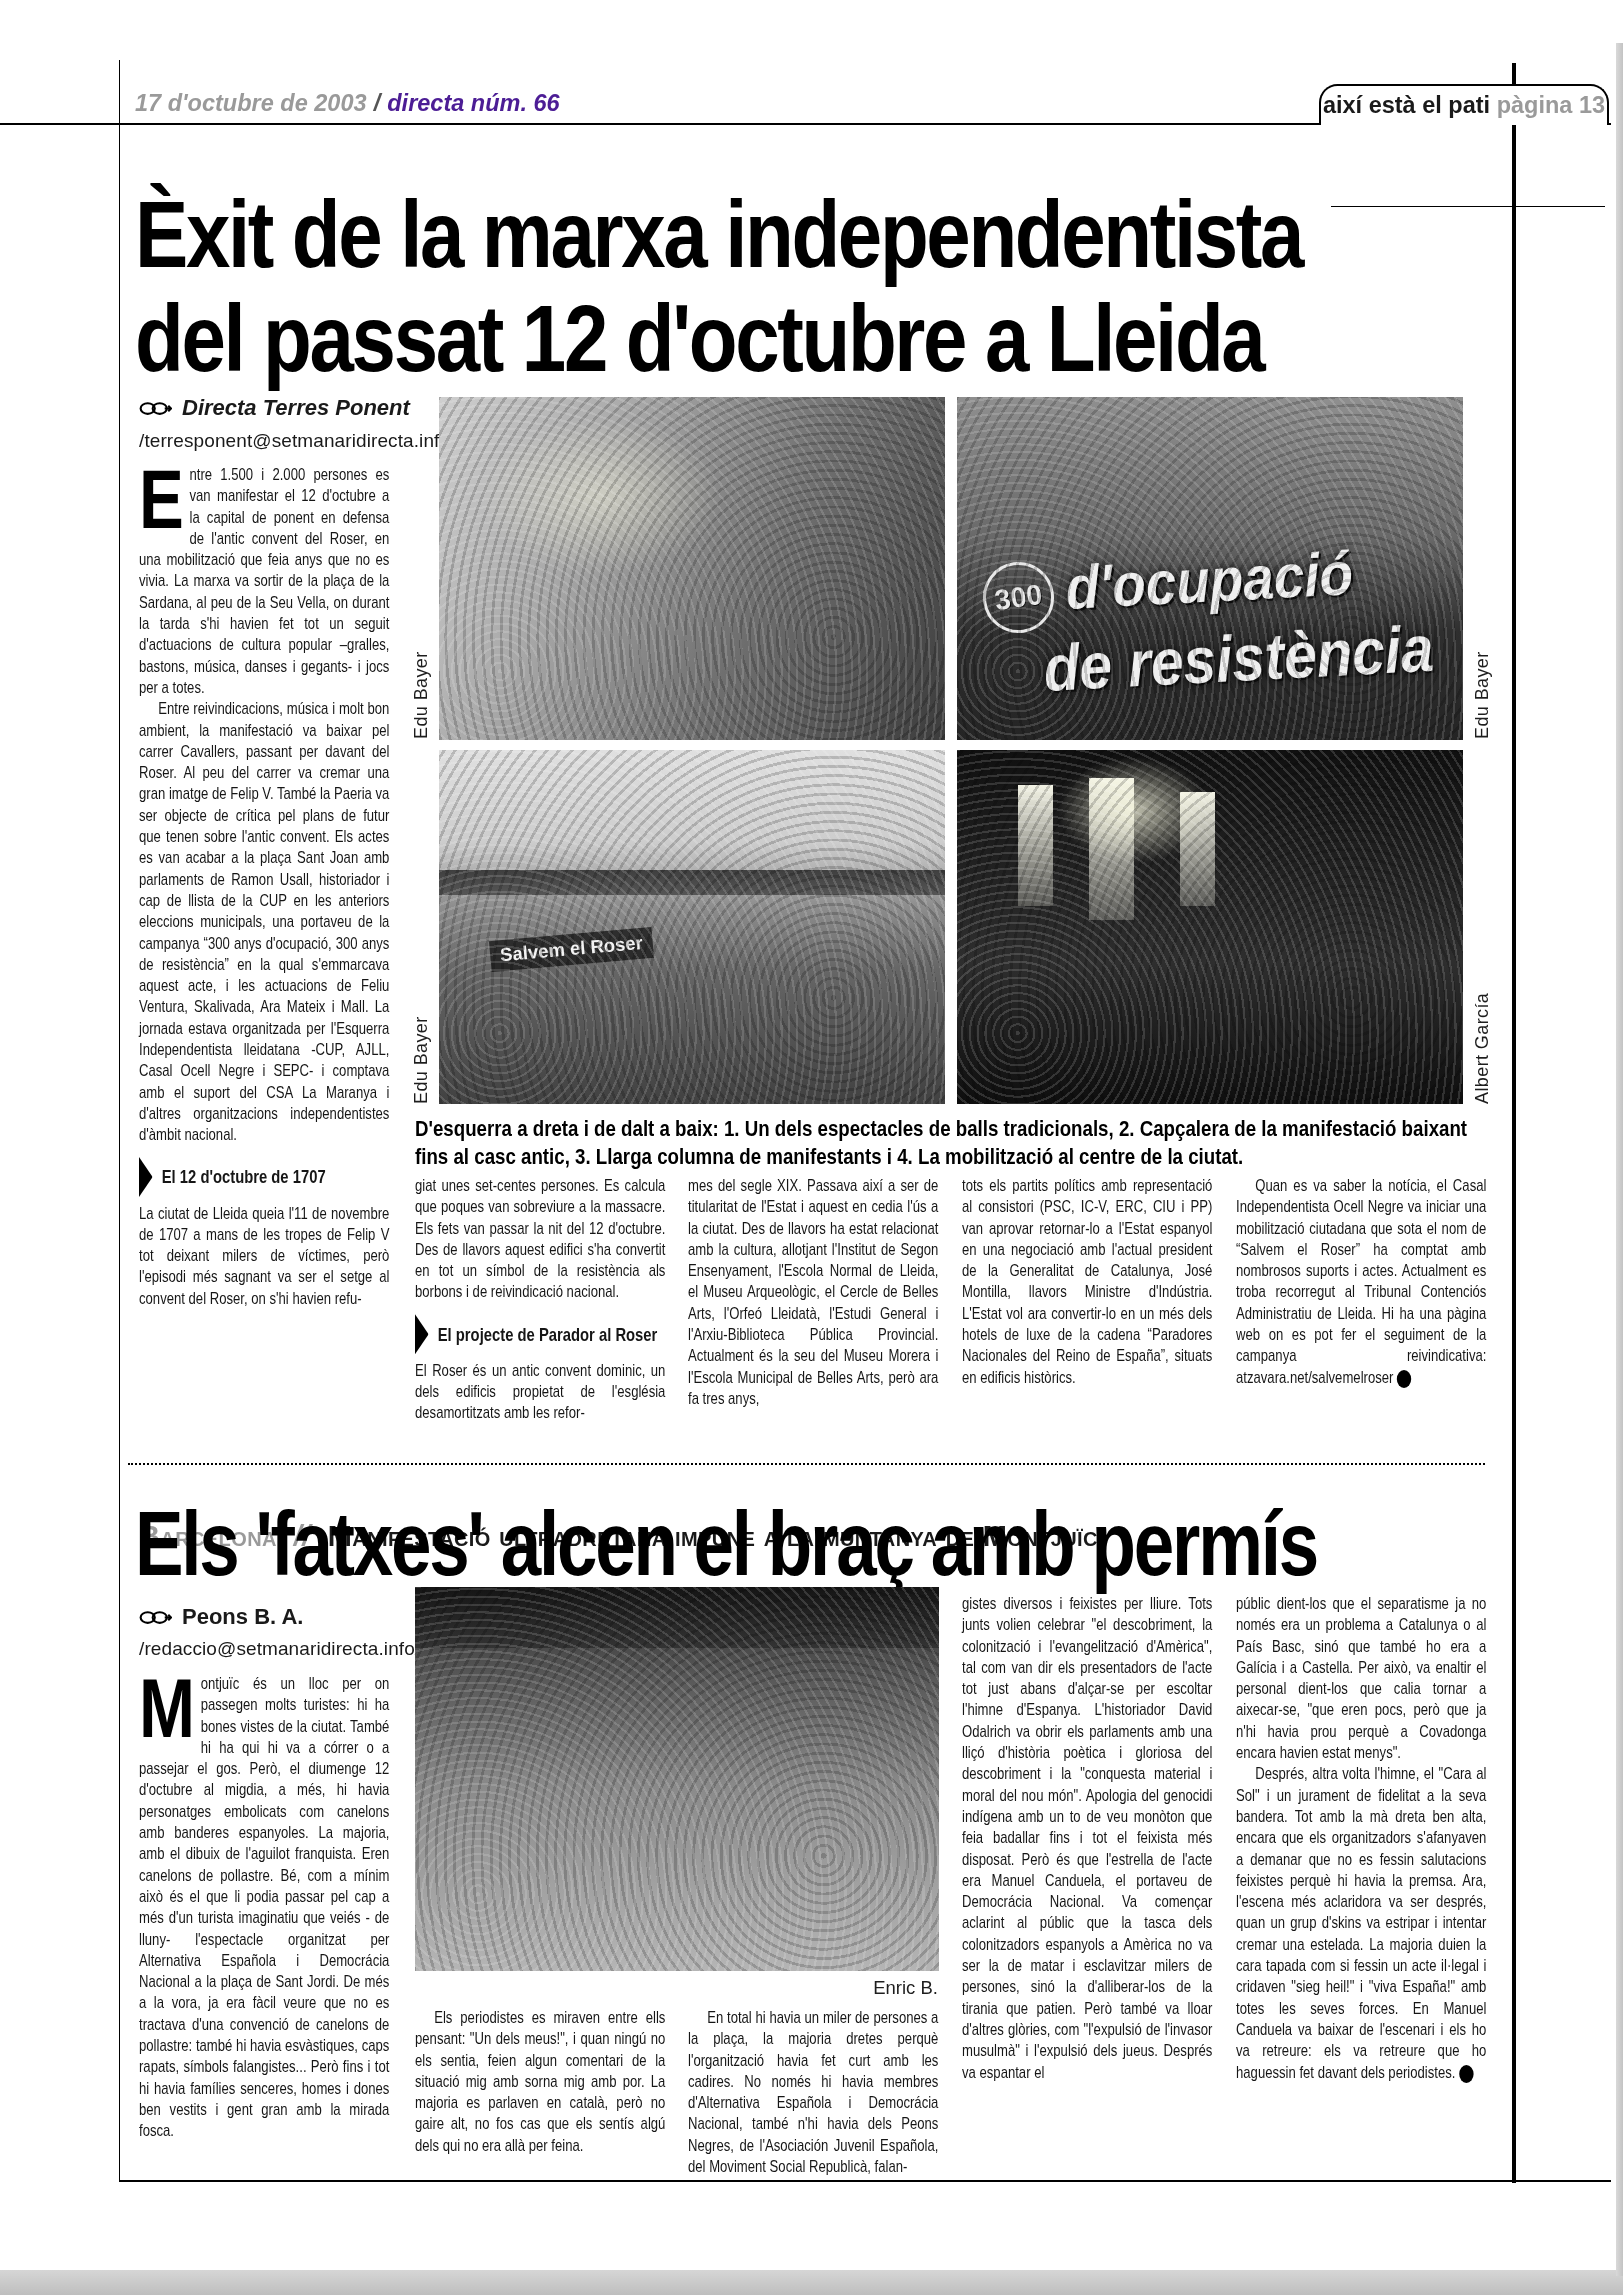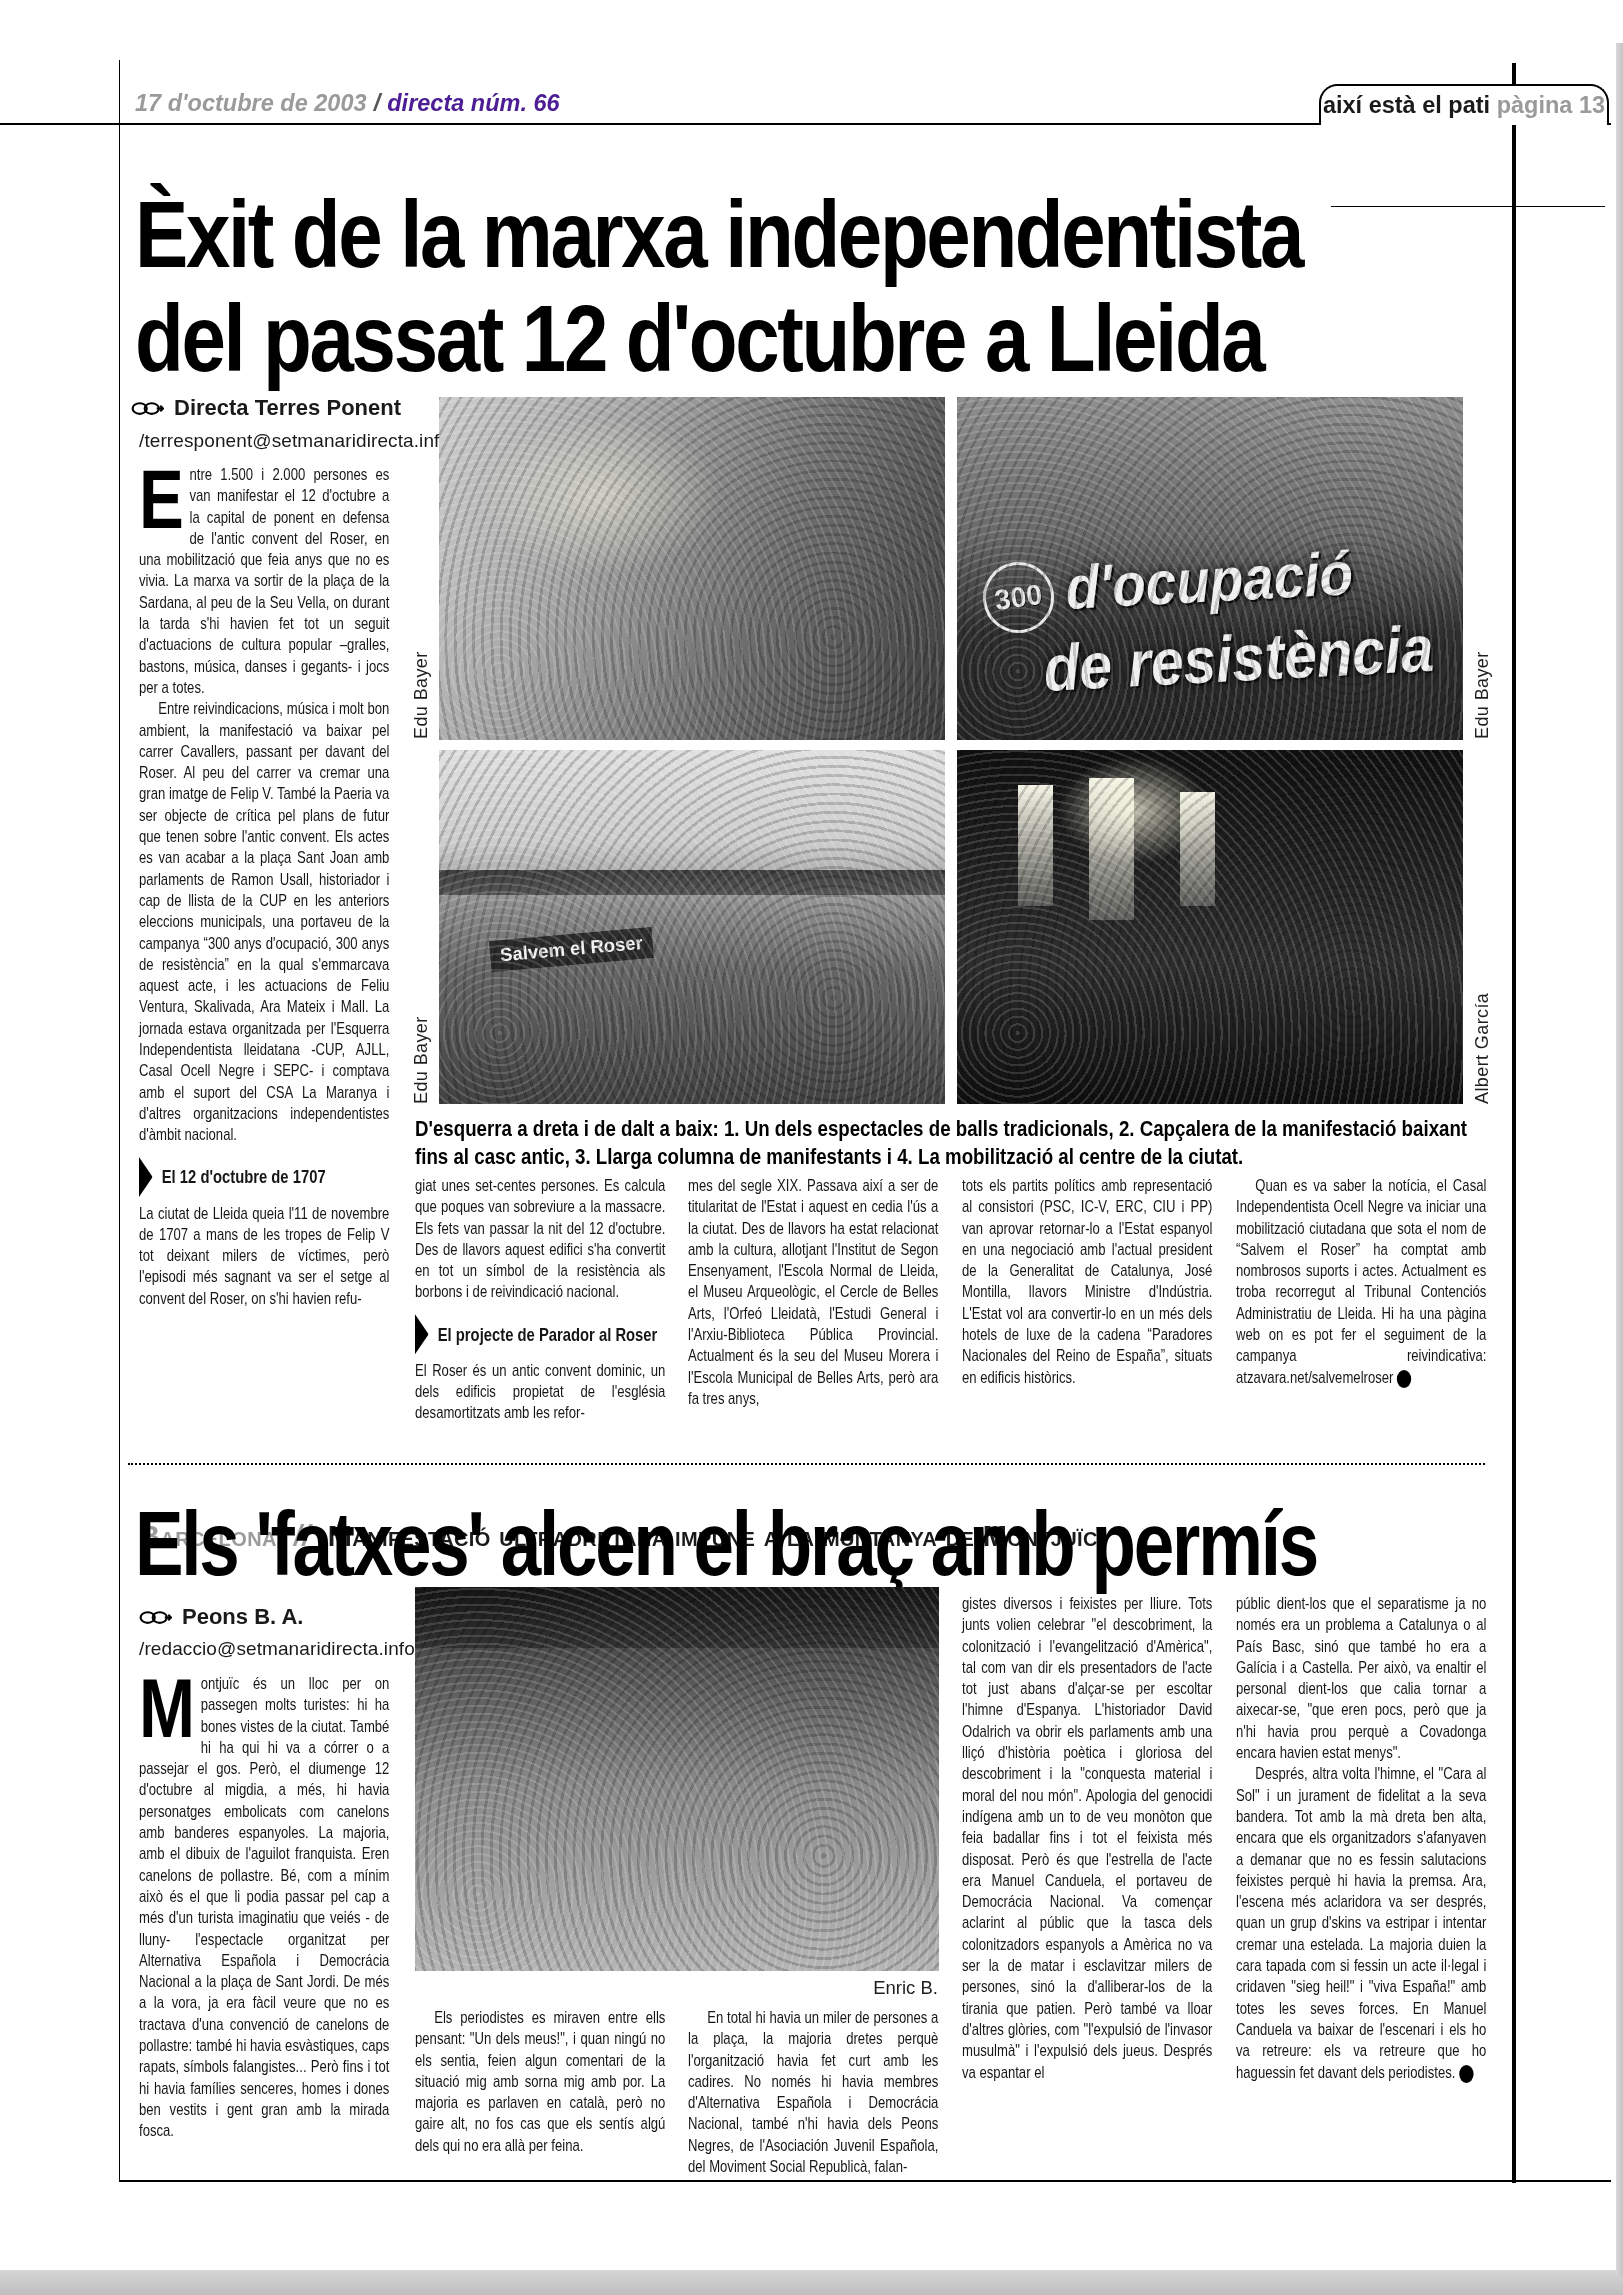--- a/index.html
+++ b/index.html
@@ -88,21 +88,21 @@
     <span>així està el pati</span>
     <span class="gray">pàgina 13</span>
   </div>
 
 
   <div class="abs headline h-a1" style="left:135px;top:183px;">
     <div>Èxit de la marxa independentista</div>
     <div>del passat 12 d'octubre a Lleida</div>
   </div>
 
-  <div class="abs by" style="left:131px;top:395px;">
+  <div class="abs by" style="left:139px;top:395px;font-style:italic;">
     <svg width="33" height="17" viewBox="0 0 46 24">
       <ellipse cx="12" cy="12" rx="10" ry="7.5" fill="none" stroke="#000" stroke-width="3"></ellipse>
       <ellipse cx="29" cy="12" rx="10" ry="7.5" fill="none" stroke="#000" stroke-width="3"></ellipse>
       <path d="M36 12 L45 12 M41 8 L45 12 L41 16" stroke="#000" stroke-width="3" fill="none"></path>
     </svg>
     <span>Directa Terres Ponent</span>
   </div>
   <div class="abs contact" style="left:139px;top:430px;">/terresponent@setmanaridirecta.info/</div>
 
   <div class="abs col" style="left:139px;top:464px;">

